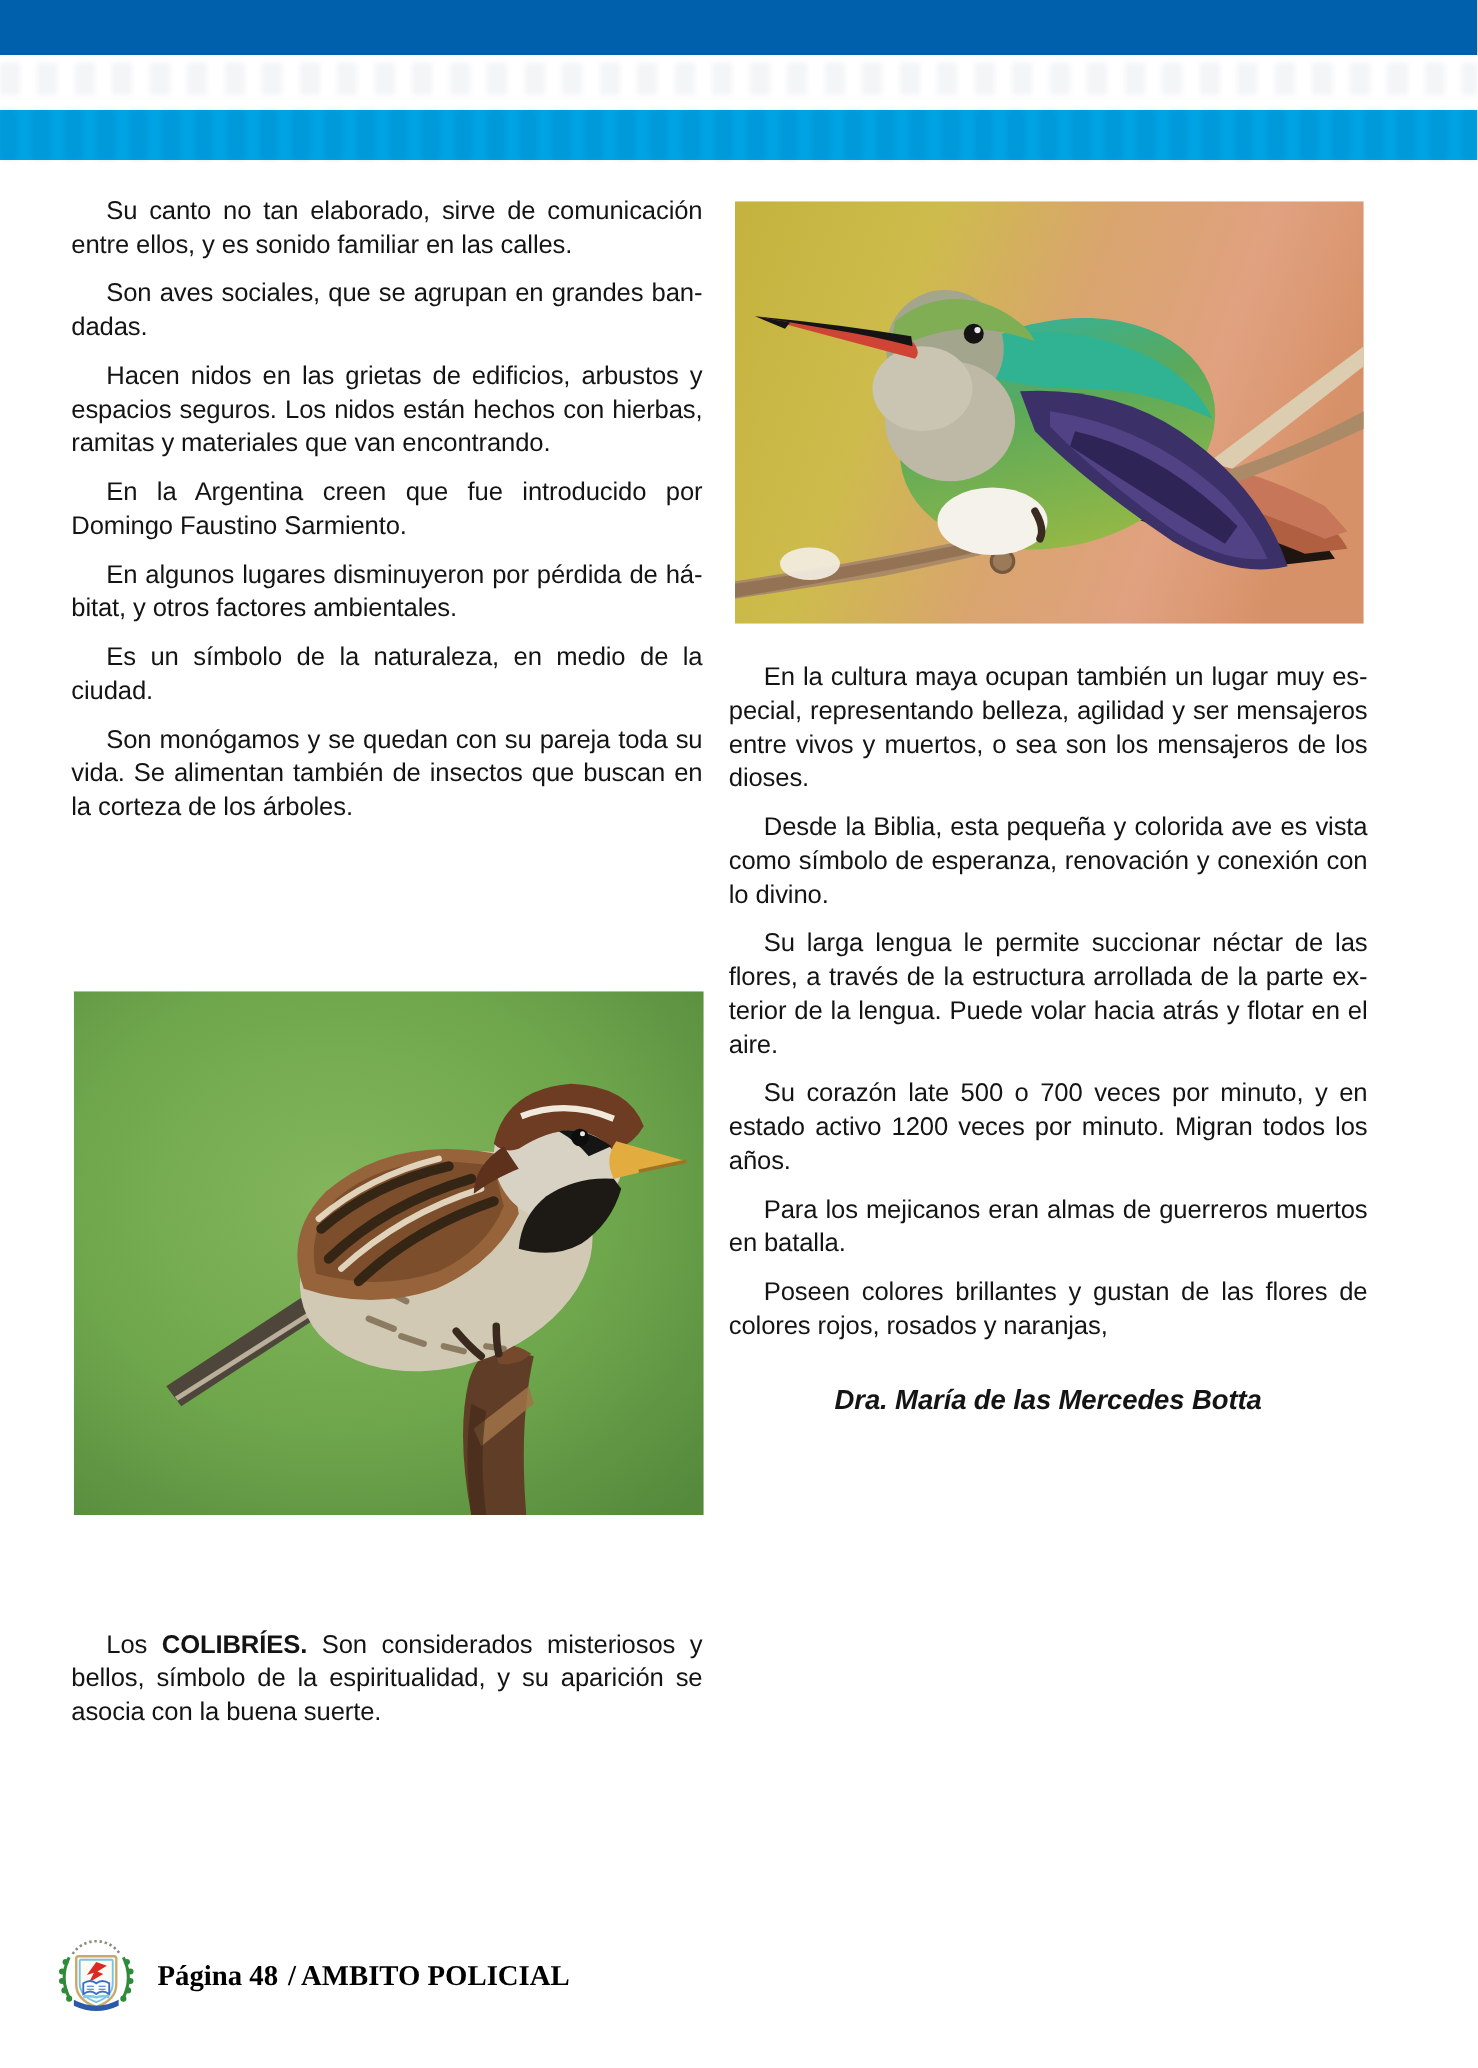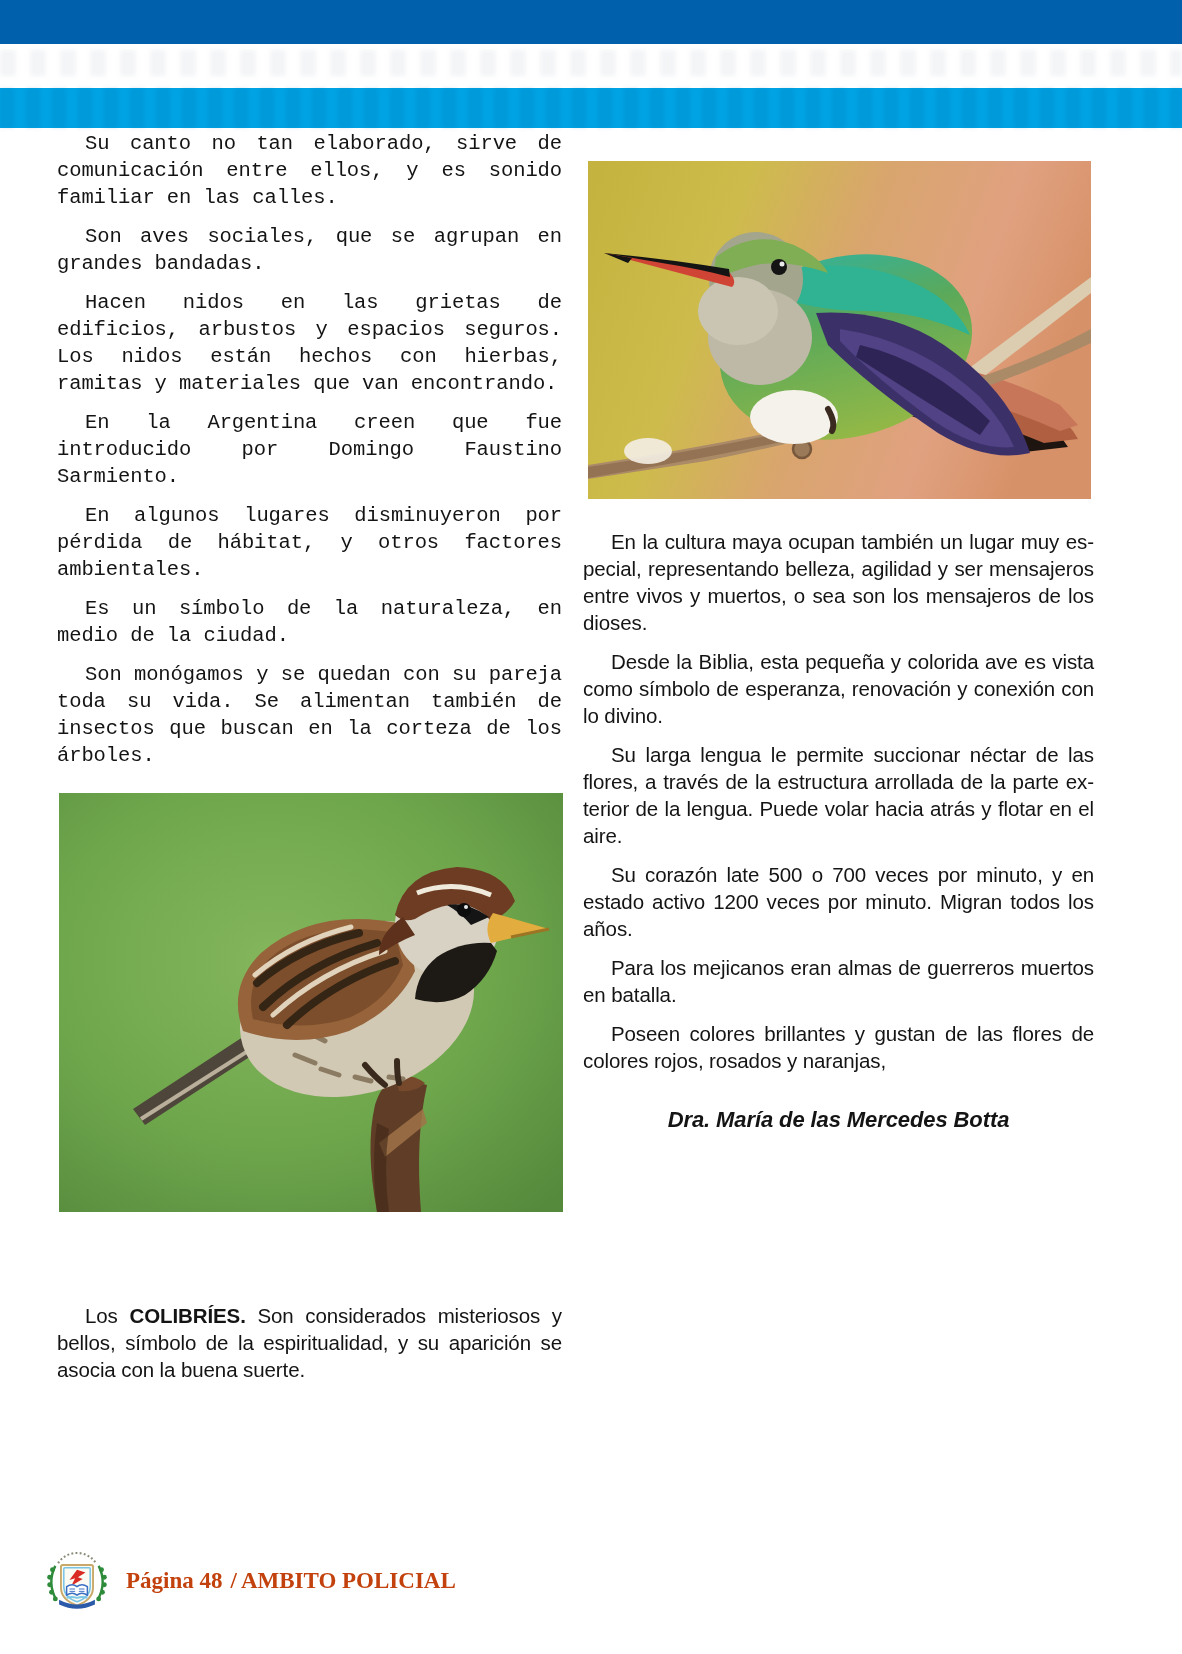--- a/index.html
+++ b/index.html
@@ -10,30 +10,30 @@
   .bar-dark{position:absolute;left:0;top:0;width:1182px;height:44px;background:#0060ac;}
   .bar-light{position:absolute;left:0;top:88px;width:1182px;height:40px;background:#00a3e3;}
   .bar-light .ghost{position:absolute;inset:0;
     background:repeating-linear-gradient(90deg,rgba(0,70,140,.10) 0 14px,rgba(0,0,0,0) 14px 26px);
     filter:blur(2px);}
   .gap-ghost{position:absolute;left:0;top:50px;width:1182px;height:26px;
     background:repeating-linear-gradient(90deg,rgba(90,110,140,.07) 0 16px,rgba(0,0,0,0) 16px 30px);
     filter:blur(2px);}
   .col{position:absolute;text-align:justify;font-size:20.5px;line-height:27px;letter-spacing:-0.1px;}
   .col p{margin:0 0 12px 0;text-indent:28px;}
-  #left-text-1{left:57px;top:130px;width:505px;font-family:Liberation Mono, monospace;}
+  #left-text-1{left:57px;top:155px;width:505px;}
   #left-text-2{left:57px;top:1302px;width:505px;}
   #right-text{left:583px;top:528px;width:511px;}
   .signature{font-weight:bold;font-style:italic;text-align:center;text-indent:0 !important;
     font-size:22px;margin-top:32px !important;}
   .photo{position:absolute;display:block;}
   #hummingbird-photo{left:588px;top:161px;}
   #sparrow-photo{left:59px;top:793px;}
   .footer{position:absolute;left:44px;top:1550px;display:flex;align-items:center;gap:16px;}
-  .footer-text{font-family:"Liberation Serif",serif;font-weight:bold;font-size:23px;color:#c2410c;}
+  .footer-text{font-family:"Liberation Serif",serif;font-weight:bold;font-size:23px;color:#000000;}
   .footer-text .sep{margin:0 4px 0 8px;}
   b{font-weight:bold;}
 </style>
 </head>
 <body>
 
 <div class="bar-dark"></div>
 <div class="gap-ghost"></div>
 <div class="bar-light">
     <div class="ghost"></div>

